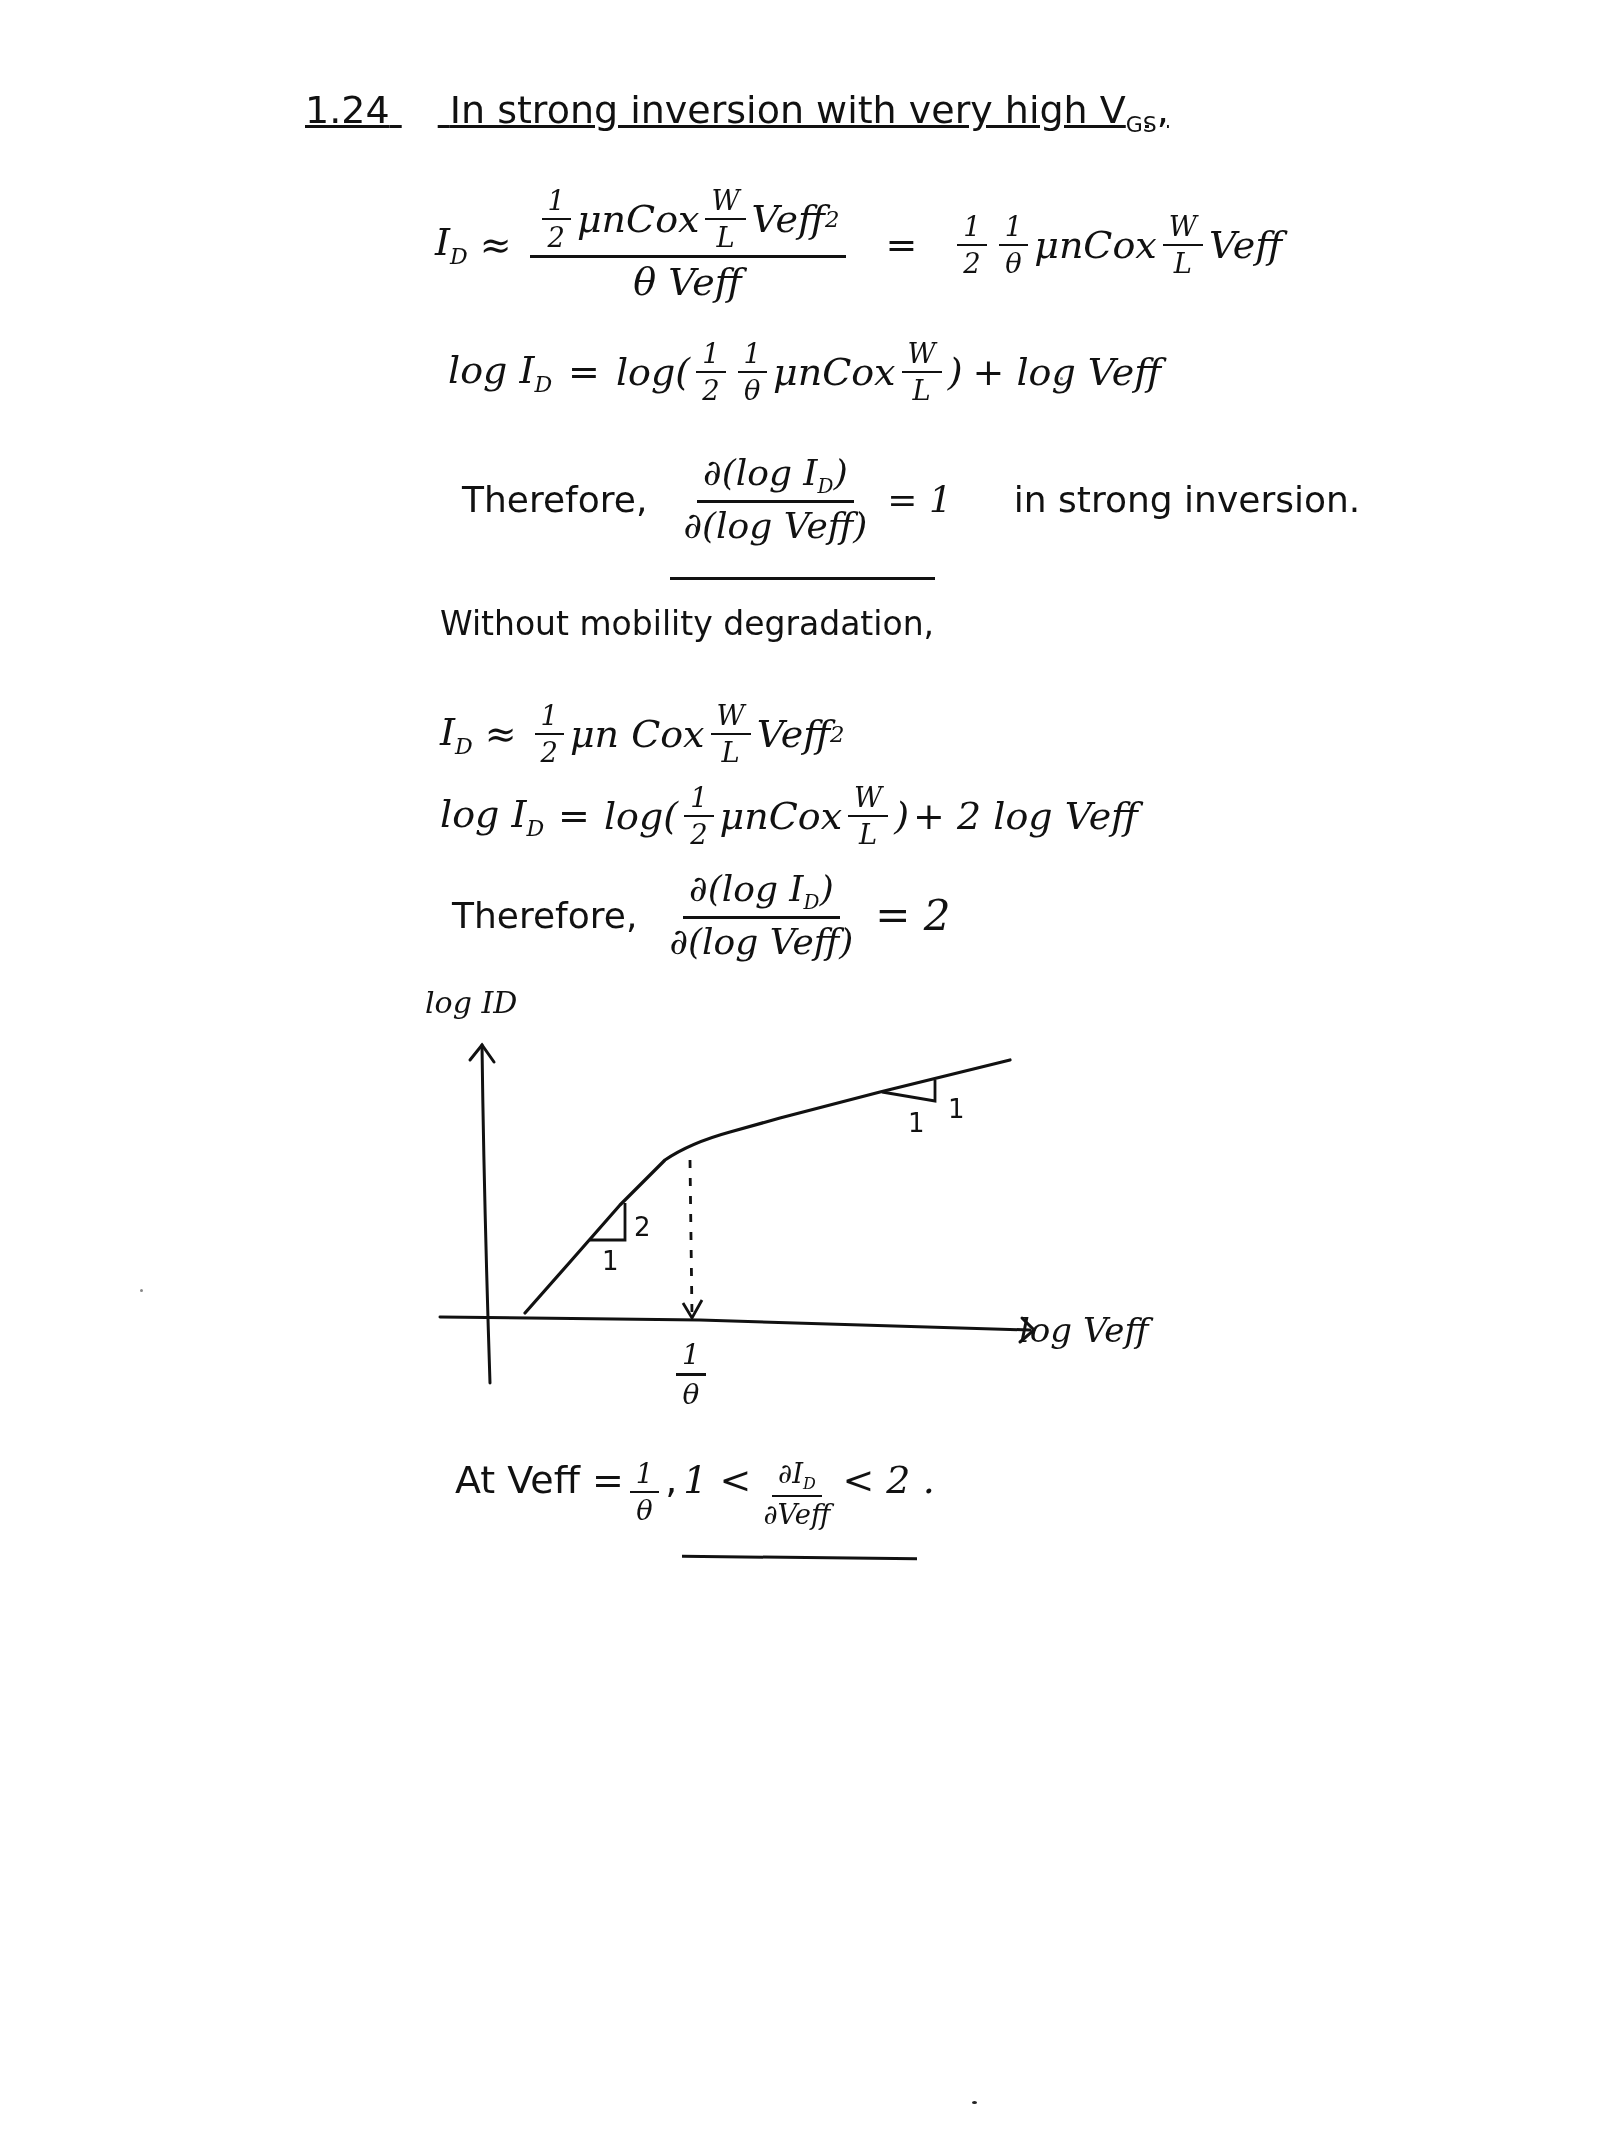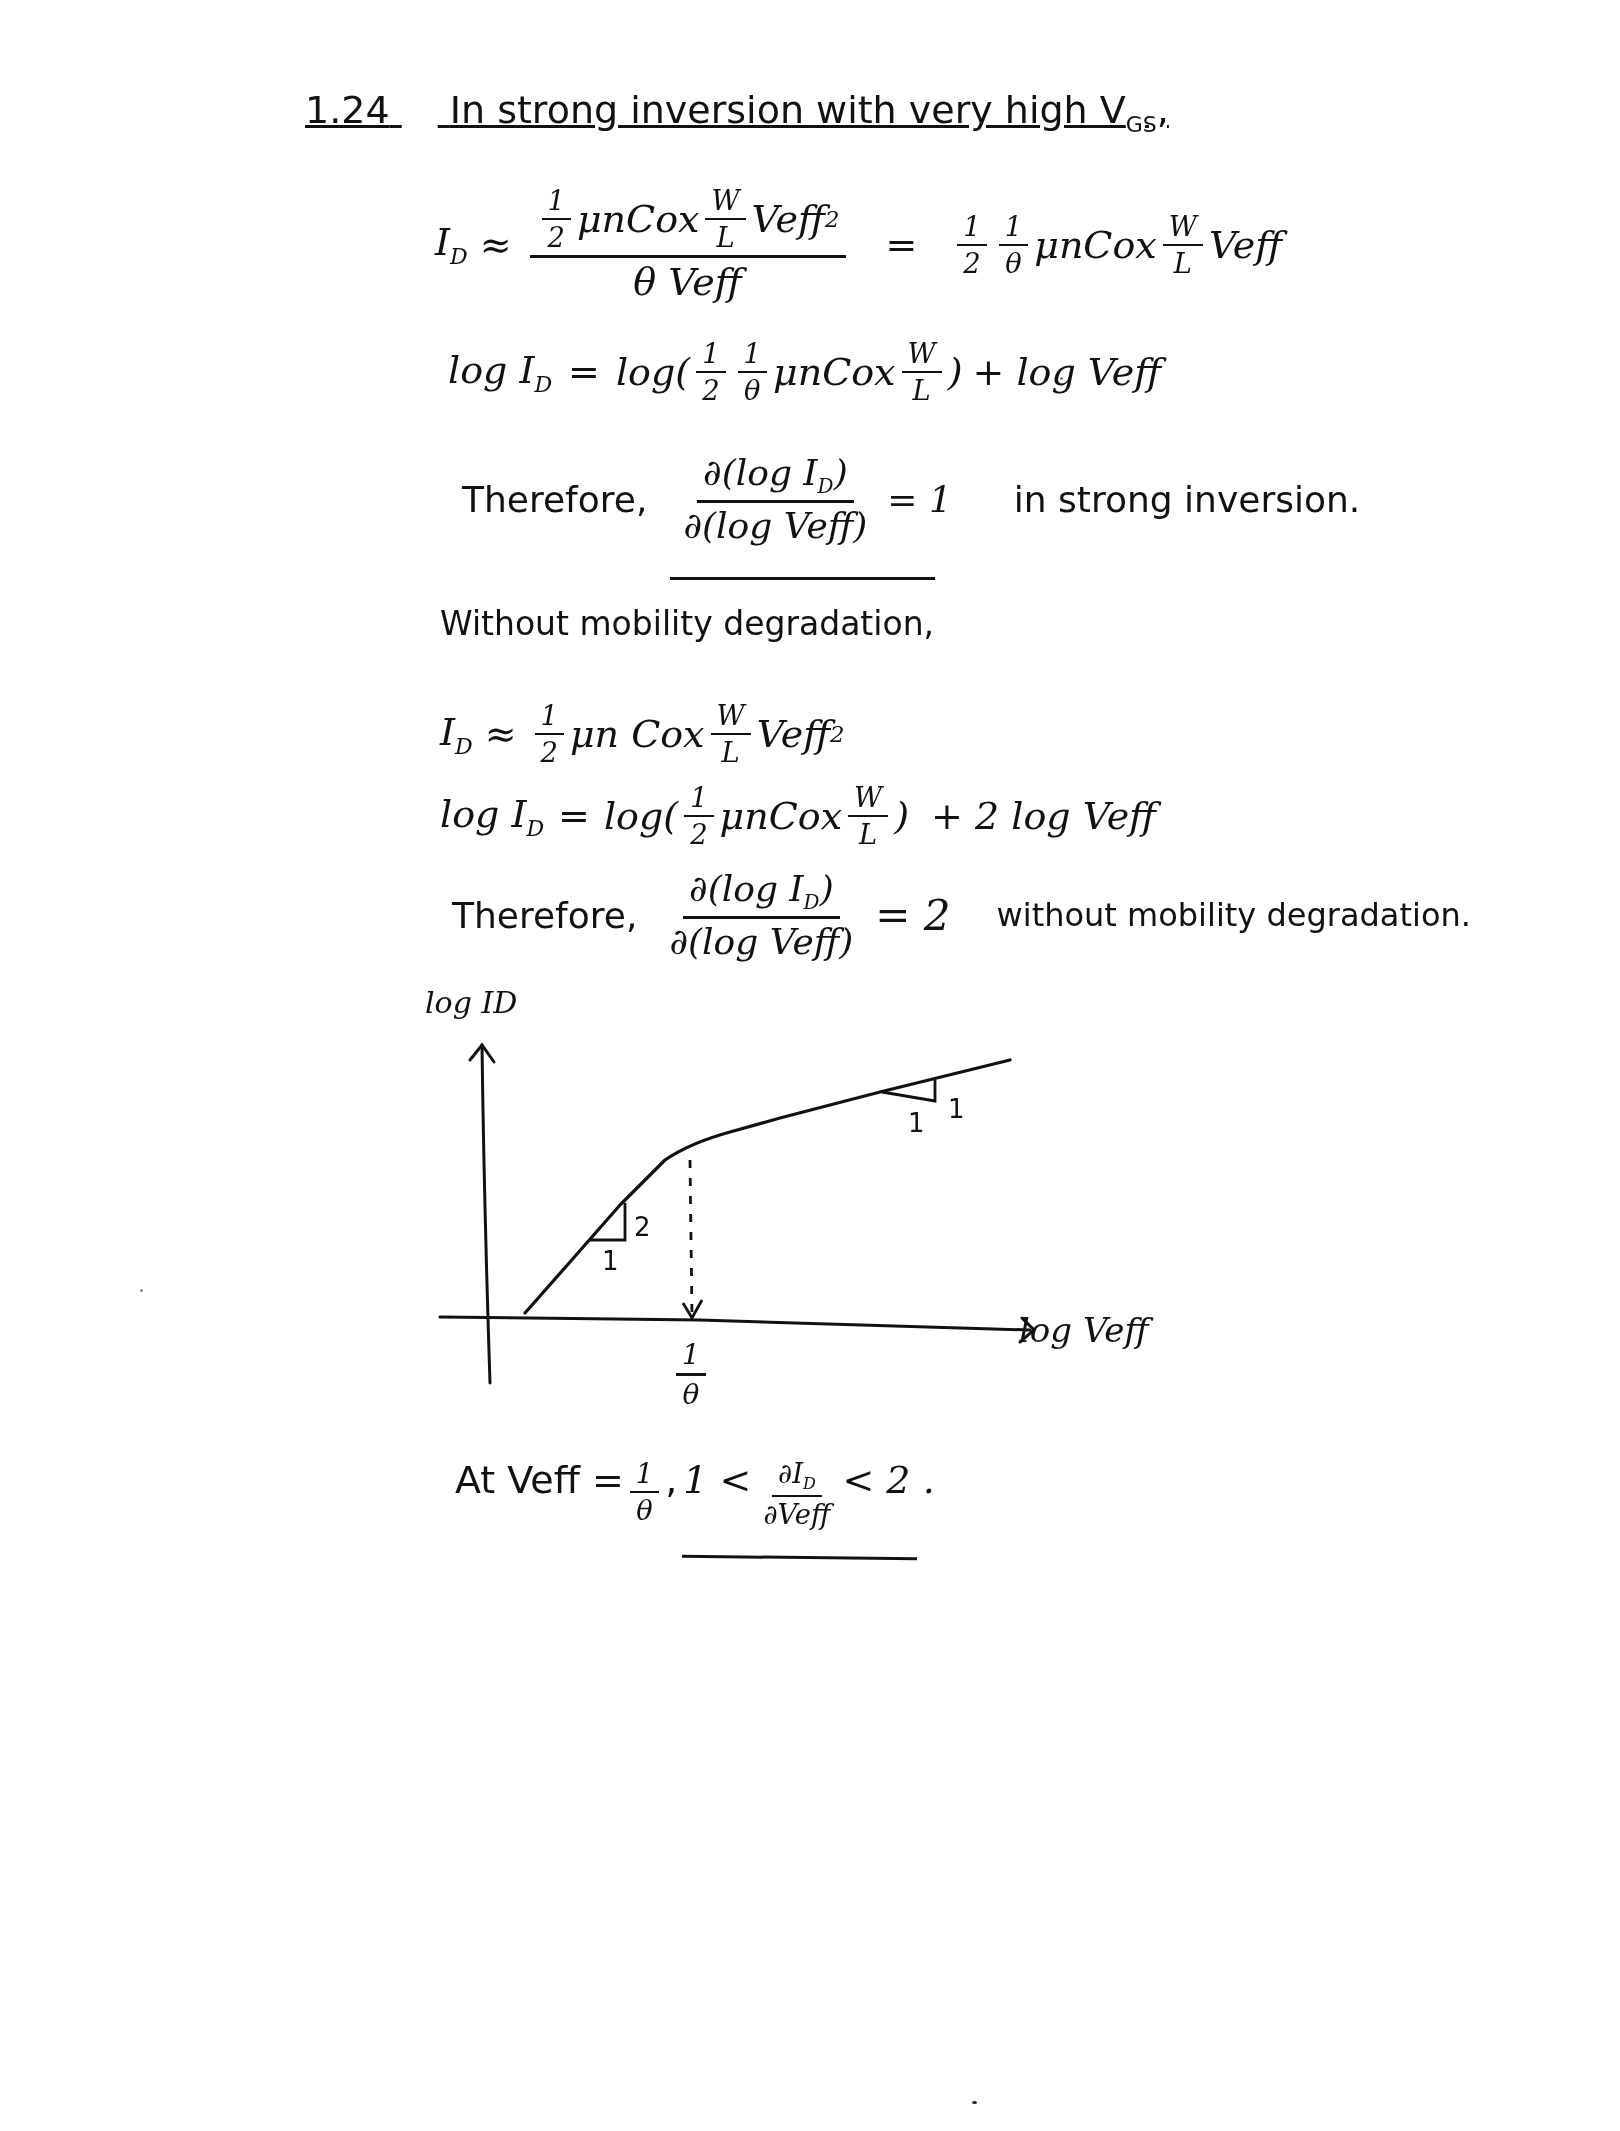--- a/index.html
+++ b/index.html
@@ -122,31 +122,30 @@
   <span class="frac small">
       <span class="num">1</span>
       <span class="den">2</span>
     </span>
   <span>μnCox</span>
   <span class="frac small">
       <span class="num">W</span>
       <span class="den">L</span>
     </span>
   <span>)</span>
-  <span style="margin-left:22px">+ 2 log Veff</span>
+  <span style="margin-left:4px">+ 2 log Veff</span>
 </div>
 
 <div class="hw" style="left:452px; top:868px; font-size:36px; display:flex; align-items:center;">
   <span class="hand">Therefore,</span>
   <span class="frac math" style="margin-left:26px">
     <span class="num"><span>∂(log I</span><sub style="font-size:20px">D</sub><span>)</span></span>
     <span class="den">∂(log Veff)</span>
   </span>
   <span class="math" style="margin-left:10px; font-size:42px">= 2</span>
-  <span class="hand" style="margin-left:46px; font-size:32px">without mobility degradation.</span>
 </div>
 
 <div class="hw math" style="left:425px; top:985px; font-size:30px;">
   <span>log ID</span>
 </div>
 
 <svg width="1620" height="2131">
 
   <g stroke="#111" stroke-width="3" fill="none" stroke-linecap="round">
     <path d="M482 1045 Q484 1200 490 1383"></path>

